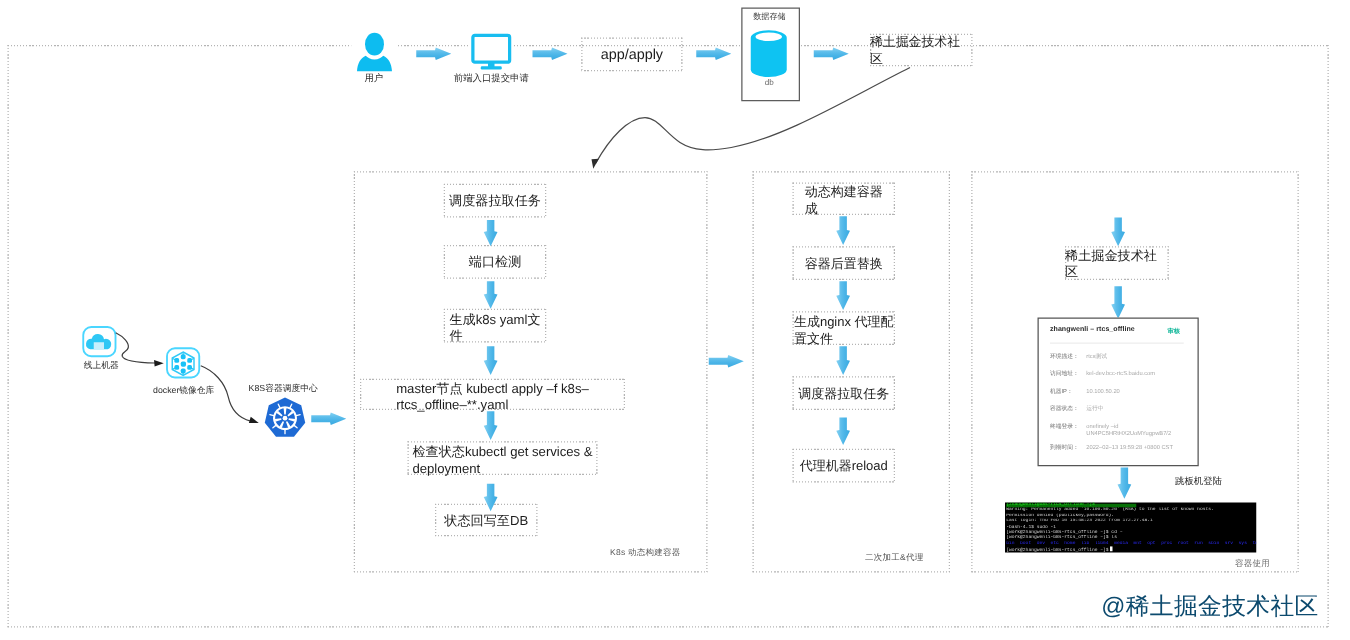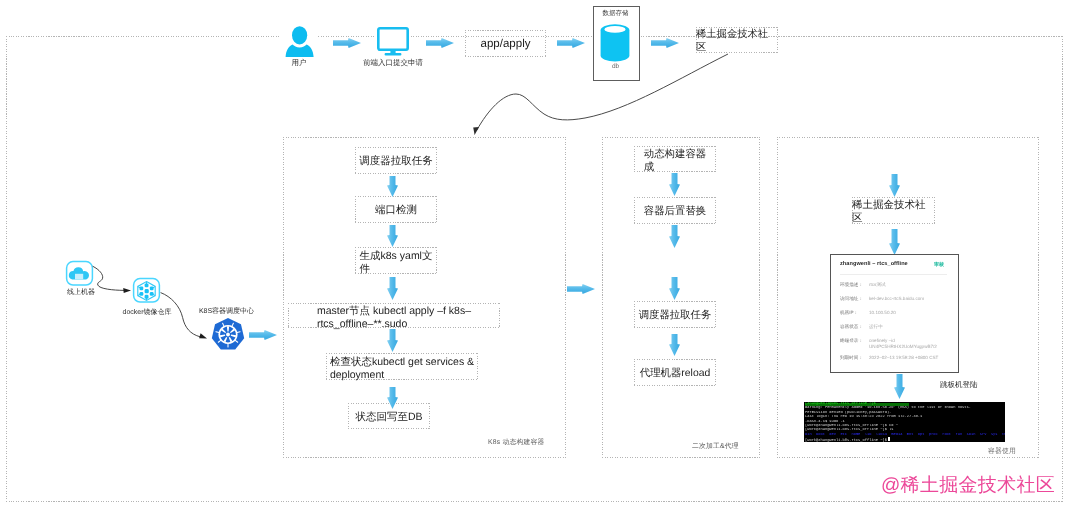--- a/index.html
+++ b/index.html
@@ -169,21 +169,21 @@
 <div class="frame" style="left:602px;top:137px;width:158px;height:321px;"></div>
 <div class="frame" style="left:777px;top:137px;width:262px;height:321px;"></div>
 <div class="cap" style="left:488px;top:438px;font-size:6.8px;color:#5a5a5a;white-space:nowrap;">K8s 动态构建容器</div>
 <div class="cap" style="left:692px;top:442px;font-size:6.8px;color:#4e4e4e;white-space:nowrap;">二次加工&amp;代理</div>
 <div class="cap" style="left:988px;top:447px;font-size:6.8px;color:#6a6a6a;white-space:nowrap;">容器使用</div>
 <div class="dbox" style="left:355px;top:147px;width:82px;height:27px;font-size:10.5px;white-space:pre-line;">调度器拉取任务</div>
 <div class="dbox" style="left:355px;top:196px;width:82px;height:27px;font-size:10.5px;white-space:pre-line;">端口检测</div>
 <div class="dbox two" style="left:355px;top:247px;width:82px;height:27px;font-size:10.5px;white-space:pre-line;">生成k8s yaml文
 件</div>
 <div class="dbox two" style="left:288px;top:303px;width:212px;height:25px;font-size:10.5px;white-space:pre-line;">master节点 kubectl  apply –f  k8s–
-rtcs_offline–**.sudo</div>
+rtcs_offline–**.yaml</div>
 <div class="dbox two" style="left:326px;top:353px;width:152px;height:27px;font-size:10.5px;white-space:pre-line;">检查状态kubectl  get services &amp;
 deployment</div>
 <div class="dbox" style="left:348px;top:403px;width:82px;height:26px;font-size:10.5px;white-space:pre-line;">状态回写至DB</div>
 <svg class="abs" style="left:387px;top:176px" width="11" height="21" viewBox="0 0 11 21">
 <defs>
         <linearGradient id="d81644" x1="0" y1="0" x2="1" y2="0">
 <stop offset="0" stop-color="#86d2f2"></stop>
           <stop offset="0.38" stop-color="#5cbdeb"></stop>
           <stop offset="0.62" stop-color="#4ab4e7"></stop>
           <stop offset="1" stop-color="#3aa9e0"></stop>
@@ -242,20 +242,22 @@
           <stop offset="0.38" stop-color="#5cbdeb"></stop>
           <stop offset="0.62" stop-color="#4ab4e7"></stop>
           <stop offset="1" stop-color="#3aa9e0"></stop>
         </linearGradient>
       </defs>
 <path d="M0 2.2 L15.0 2.2 L15.6 0 L28 5.0 L15.6 10 L15.0 7.8 L0 7.8 Z" fill="url(#g48431)"></path>
 </svg>
 <div class="dbox two" style="left:634px;top:146px;width:82px;height:26px;font-size:10.4px;white-space:pre-line;">动态构建容器
 成</div>
 <div class="dbox" style="left:634px;top:197px;width:82px;height:27px;font-size:10.4px;white-space:pre-line;">容器后置替换</div>
+<div class="dbox two" style="left:634px;top:249px;width:82px;height:27px;font-size:10.4px;white-space:pre-line;">生成nginx 代理配
+置文件</div>
 <div class="dbox" style="left:634px;top:301px;width:82px;height:27px;font-size:10.4px;white-space:pre-line;">调度器拉取任务</div>
 <div class="dbox" style="left:634px;top:359px;width:82px;height:27px;font-size:10.4px;white-space:pre-line;">代理机器reload</div>
 <svg class="abs" style="left:669px;top:173px" width="11" height="23" viewBox="0 0 11 23">
 <defs>
         <linearGradient id="d17117" x1="0" y1="0" x2="1" y2="0">
 <stop offset="0" stop-color="#86d2f2"></stop>
           <stop offset="0.38" stop-color="#5cbdeb"></stop>
           <stop offset="0.62" stop-color="#4ab4e7"></stop>
           <stop offset="1" stop-color="#3aa9e0"></stop>
         </linearGradient>
@@ -351,14 +353,14 @@
       <div class="tline tgreen"><span class="tgreenbar"></span><span class="tgreentxt">[zhangwenli@b8s-rtcs_offline ~]$</span></div>
       <div class="tline tw"><span>Warning: Permanently added '10.100.50.20' (RSA) to the list of known hosts.</span></div>
       <div class="tline tw"><span>Permission denied (publickey,password).</span></div>
       <div class="tline tw"><span>Last login: Thu Feb 10 15:48:23 2022 from 172.27.48.1</span></div>
       <div class="tline tw"><span>-bash-4.1$ sudo -i</span></div>
       <div class="tline tw"><span>[work@zhangwenli-b8s-rtcs_offline ~]$ cd ~</span></div>
       <div class="tline tw"><span>[work@zhangwenli-b8s-rtcs_offline ~]$ ls</span></div>
       <div class="tline tb"><span>bin  boot  dev  etc  home  lib  lib64  media  mnt  opt  proc  root  run  sbin  srv  sys  tmp  usr  var  vmlinuz</span></div>
       <div class="tline tw"><span>[work@zhangwenli-b8s-rtcs_offline ~]$</span><span class="tcursor"></span></div>
     </div>
-<div class="abs" style="left:881px;top:472px;font-size:19px;color:#ec4899;letter-spacing:0.3px;white-space:nowrap;">@稀土掘金技术社区</div>
+<div class="abs" style="left:881px;top:472px;font-size:19px;color:#0c4a6e;letter-spacing:0.3px;white-space:nowrap;">@稀土掘金技术社区</div>
 </div>
 
 </body></html>

